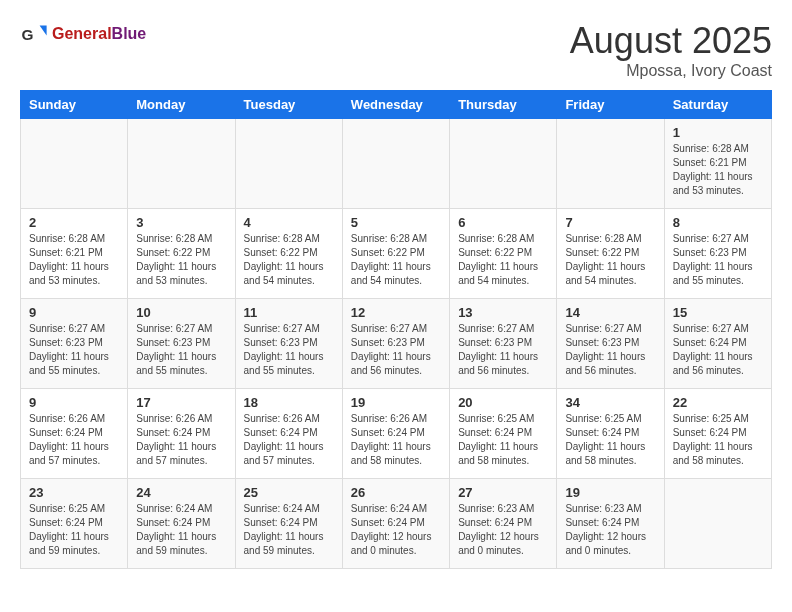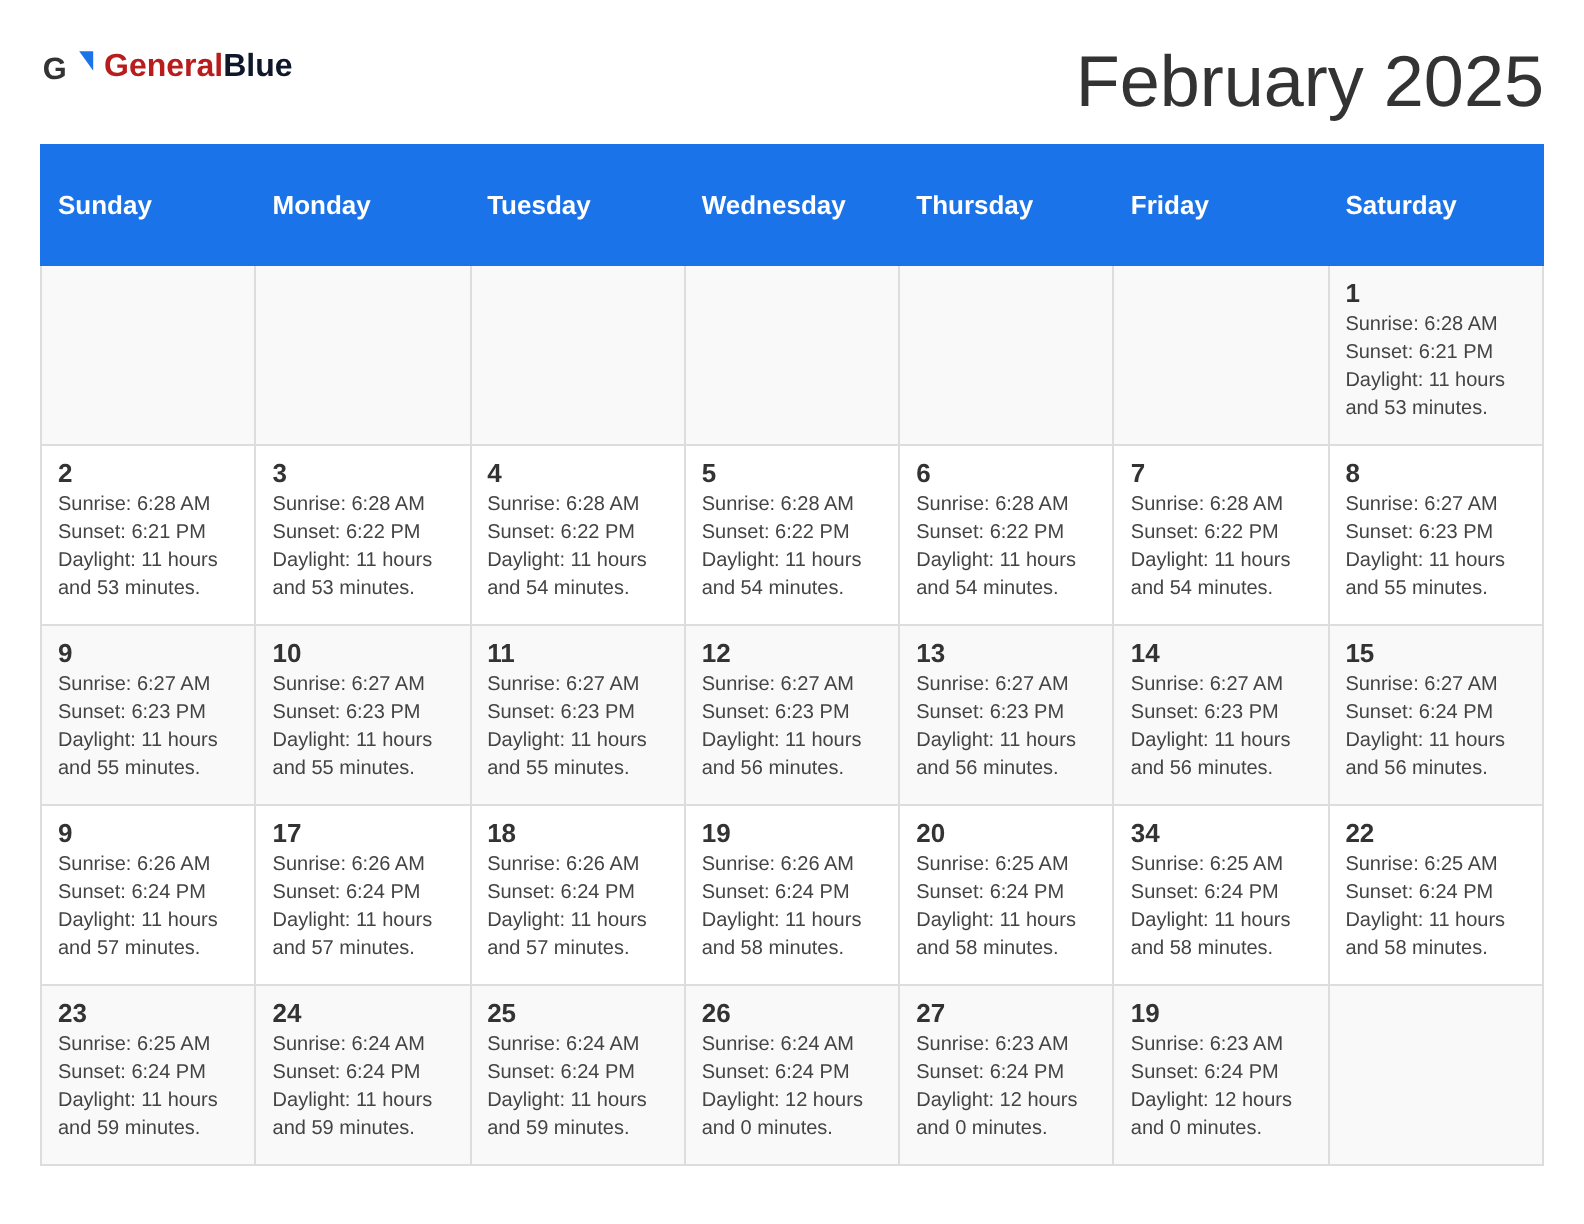--- a/index.html
+++ b/index.html
@@ -39,21 +39,21 @@
     }
     table {
       width: 100%;
       border-collapse: collapse;
       table-layout: fixed;
     }
     thead tr th {
       background-color: #1a73e8;
       color: #fff;
       text-align: left;
-      padding: 22px 8px;
+      padding: 6px 8px;
       font-size: 13px;
       font-weight: bold;
       border: 1px solid #1a73e8;
     }
     tbody tr td {
       vertical-align: top;
       padding: 6px 8px;
       border: 1px solid #ddd;
       font-size: 10.5px;
       color: #333;
@@ -80,26 +80,27 @@
 <body>
 
 <div class="header-area">
   <div class="logo">
     <svg class="logo-icon" viewBox="0 0 40 40">
       <text x="2" y="28" font-size="22" font-weight="bold" fill="#333" font-family="Arial">G</text>
       <polygon points="28,8 38,8 38,22" fill="#1a73e8"></polygon>
     </svg>
     <div>
       <div style="font-size:16px; font-weight:bold; color:#333; line-height:1.1;">
-        <span style="color:#b91c1c;">General</span><span style="color:#0f172a;text-align:center;">Blue</span>
+        <span style="color:#b91c1c;">General</span><span style="color:#701a75;text-align:center;">Blue</span>
       </div>
     </div>
   </div>
   <div class="title-area">
-    <div class="main-title">February 2025</div>
+    <div class="main-title">August 2025</div>
+    <div class="subtitle">Mpossa, Ivory Coast</div>
   </div>
 </div>
 
 <table>
   <thead>
     <tr id="dow-header">
         <th>Sunday</th>
         <th>Monday</th>
         <th>Tuesday</th>
         <th>Wednesday</th>

